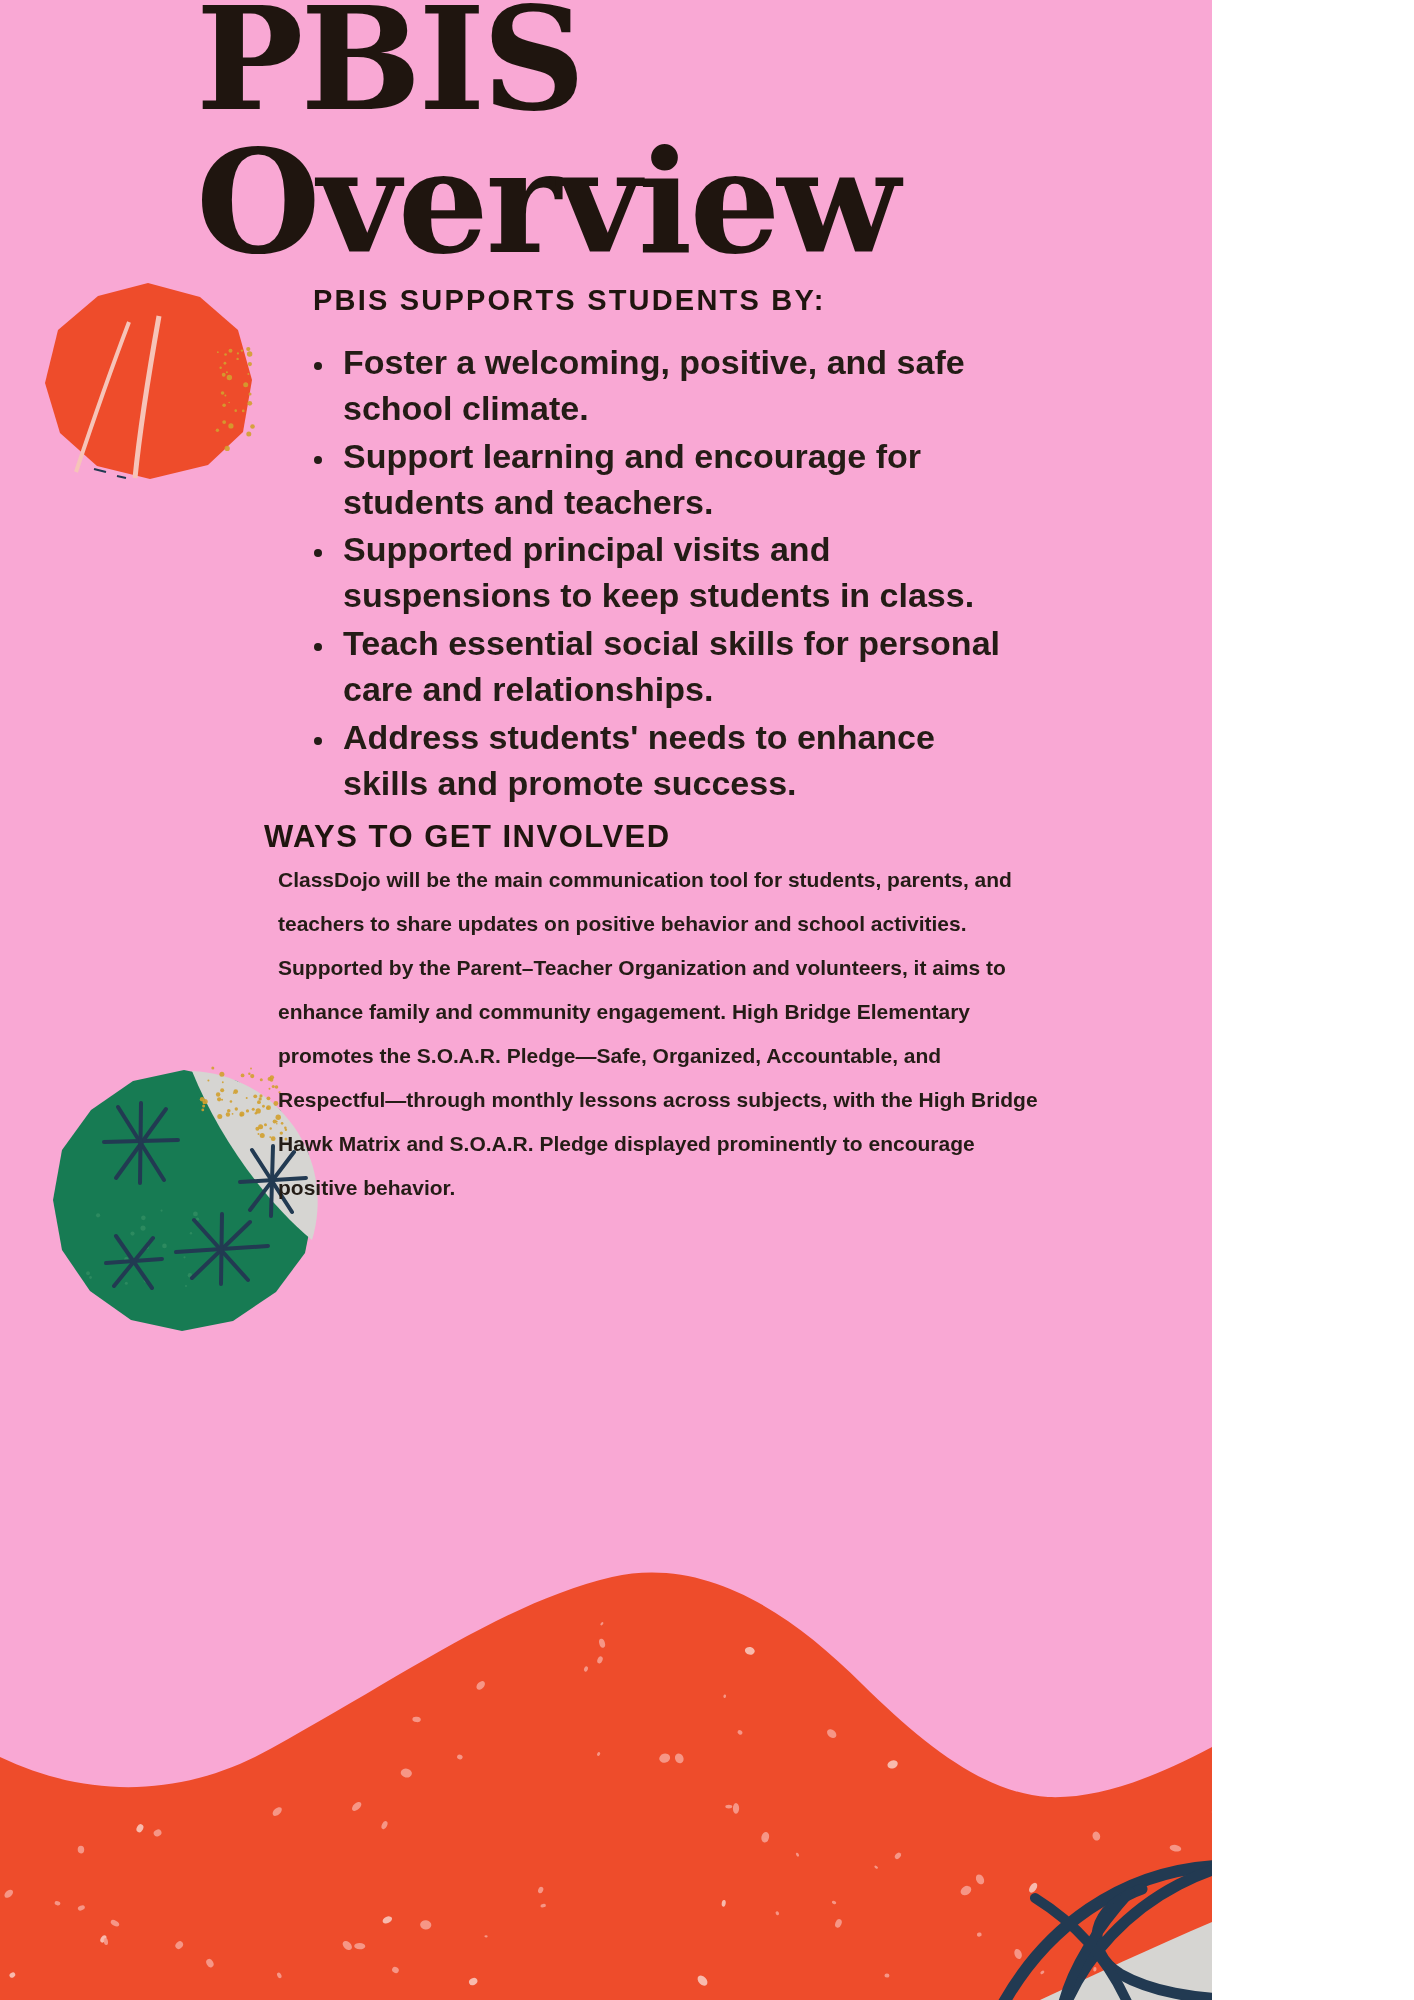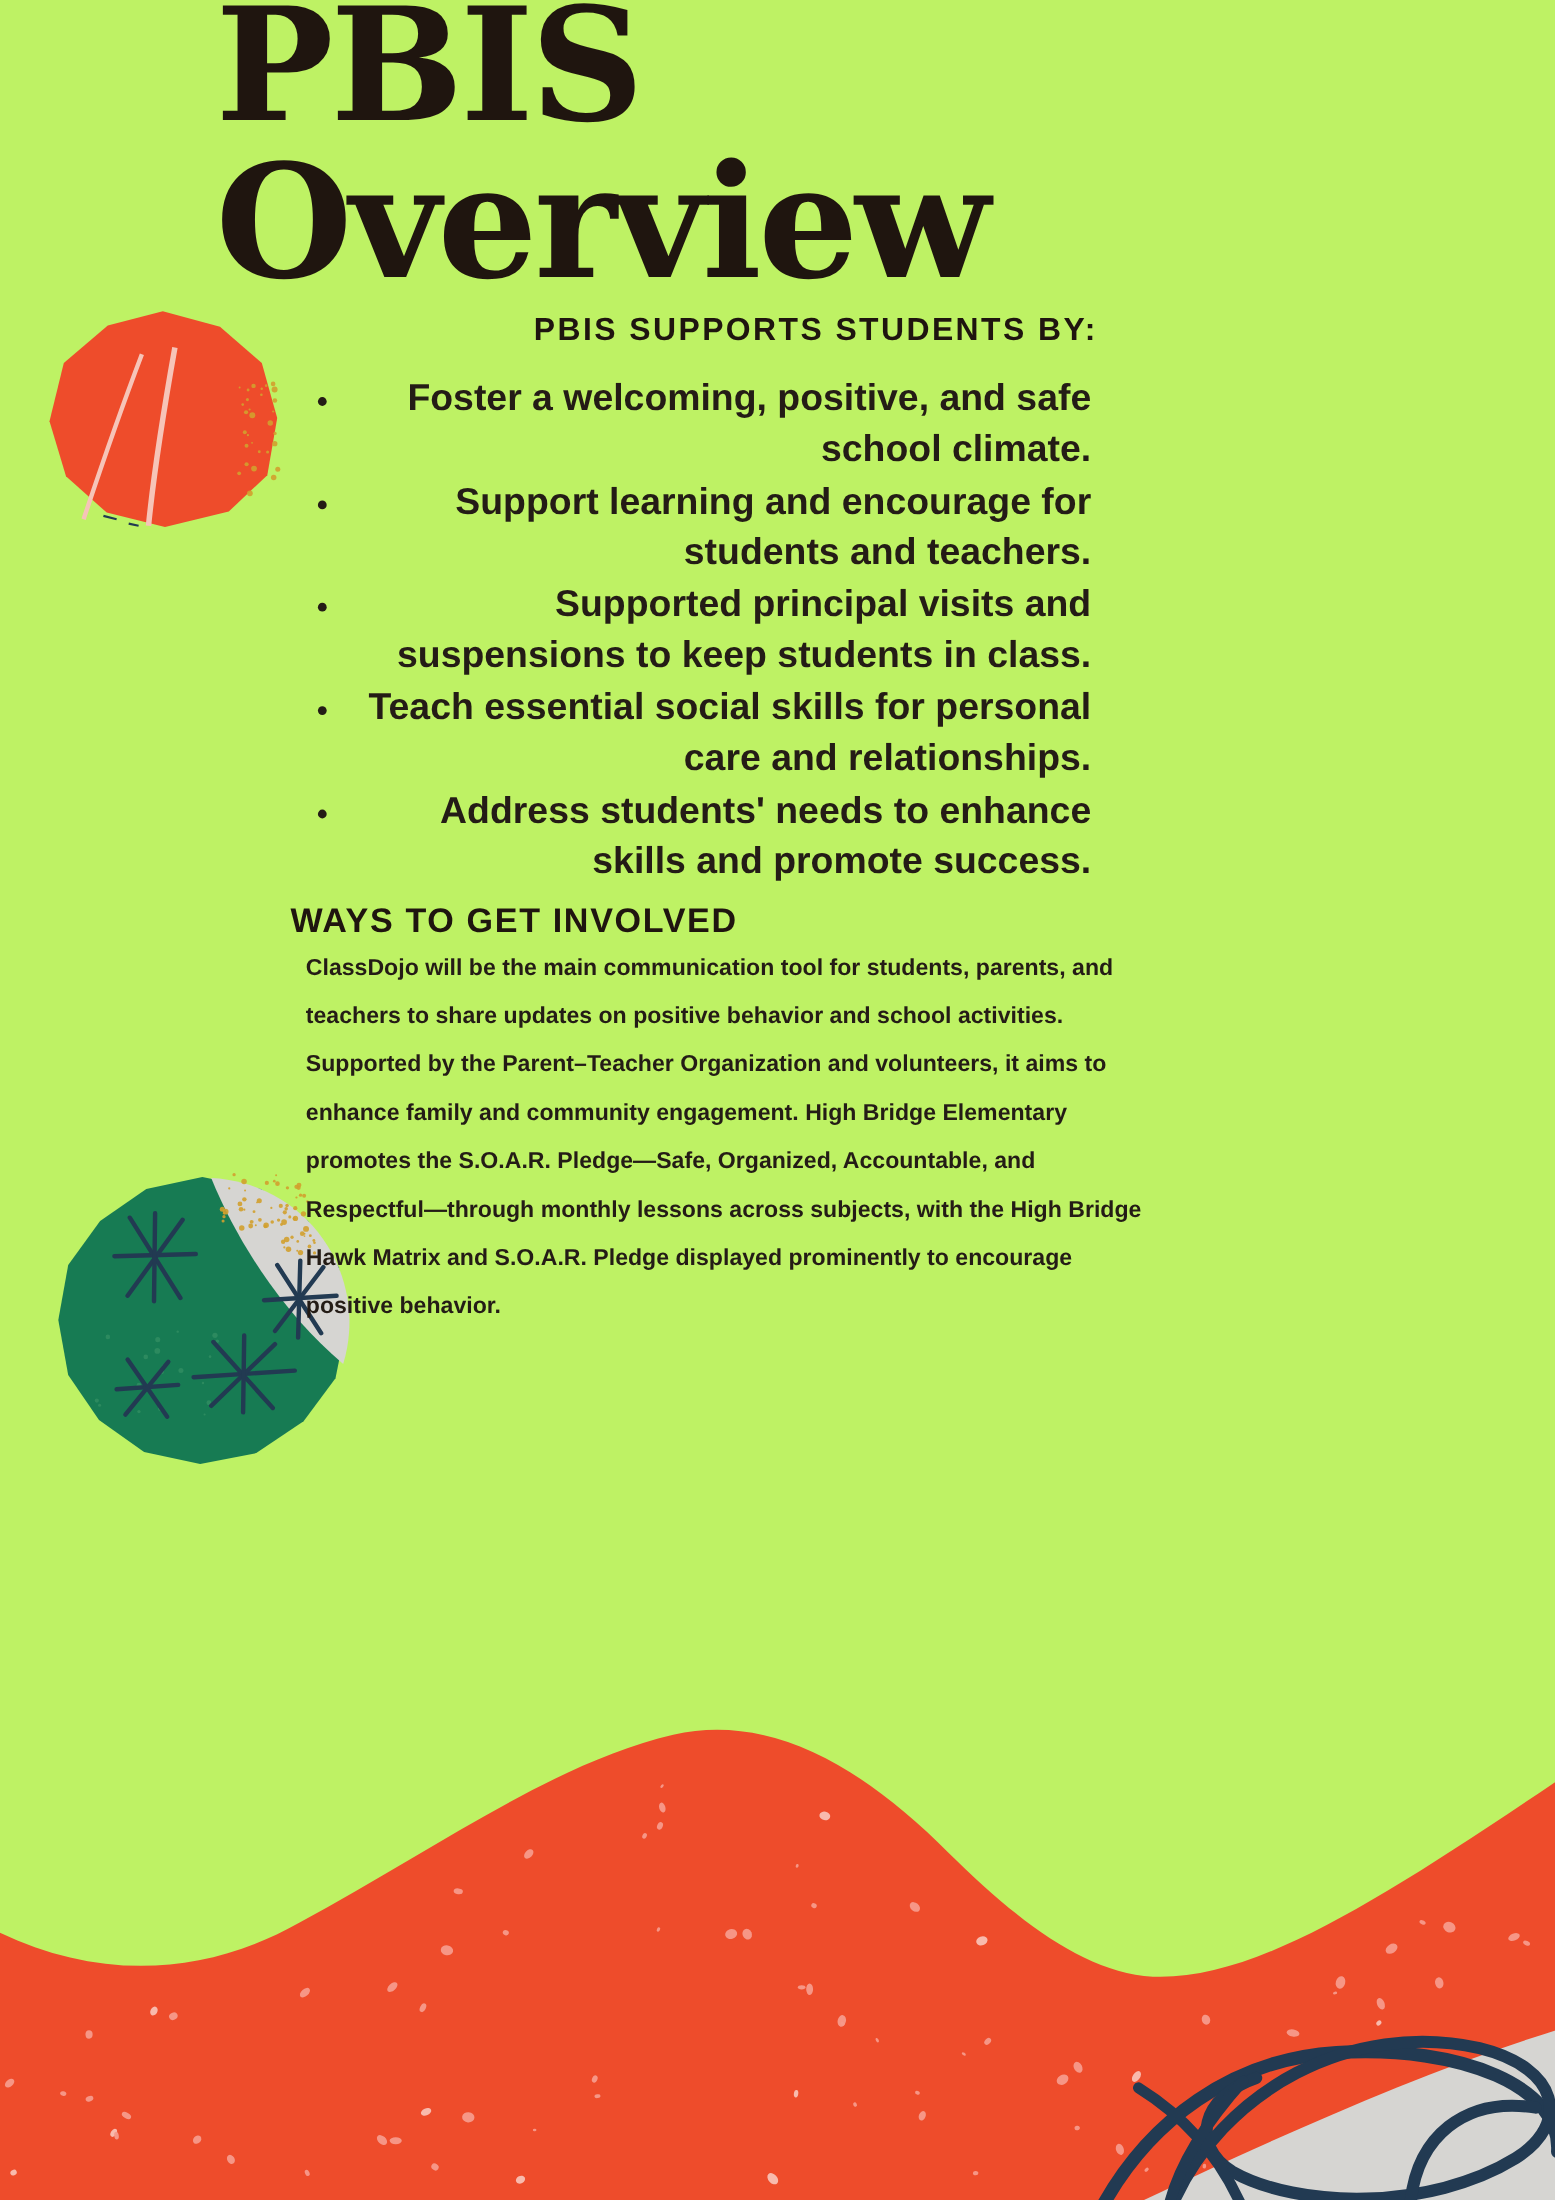--- a/index.html
+++ b/index.html
@@ -2,31 +2,31 @@
 <html style="--orange: #EE4C2B; --salmon: #F59A8B; --green: #177B53; --gray: #D6D5D2; --gold: #D2A02E; --navy: #223A52; --ink: #241C16;"><head>
 <meta charset="utf-8">
 <style>
   :root{
     --orange:#EE4C2B; --salmon:#F59A8B; --pinkline:#F6C4B8;
     --green:#177B53; --gray:#D6D5D2; --gold:#D2A02E;
     --navy:#223A52; --ink:#241C16; --ink-dark:#1F150F;
   }
   html,body{margin:0;padding:0;background:#ffffff;}
   .canvas{
-    position:relative; width:1414px; height:2000px; overflow:hidden;
-    background:#bef264; font-family:"Liberation Sans", sans-serif; color:var(--ink);
+    position:relative; width:1212px; height:2000px; overflow:hidden;
+    background:#f9a8d4; font-family:"Liberation Sans", sans-serif; color:var(--ink);
   }
   svg.art{position:absolute; inset:0; width:1414px; height:2000px; display:block;}
   .title{
     position:absolute; left:196px; top:-12px; margin:0; z-index:2;
     font-family:"DejaVu Serif", serif; font-weight:700;
     font-size:143px; line-height:1.0; letter-spacing:-3px; color:var(--ink-dark);
   }
   .section{position:absolute; z-index:2;}
-  .supports{left:288px; top:285px; width:710px;text-align:right;}
+  .supports{left:313px; top:285px; width:710px;}
   .supports h2{
     margin:0; font-size:29px; font-weight:700; letter-spacing:2.2px;
     color:var(--ink-dark); line-height:1.1;
   }
   .supports ul{
     margin:23px 0 0 4px; padding:0 0 0 20px; list-style:disc outside;
     width:680px; font-size:34px; font-weight:700; line-height:1.35; color:var(--ink);
   }
   .supports li{margin:0 0 2px 0; padding-left:6px;}
   .supports li::marker{font-size:0.8em;}

